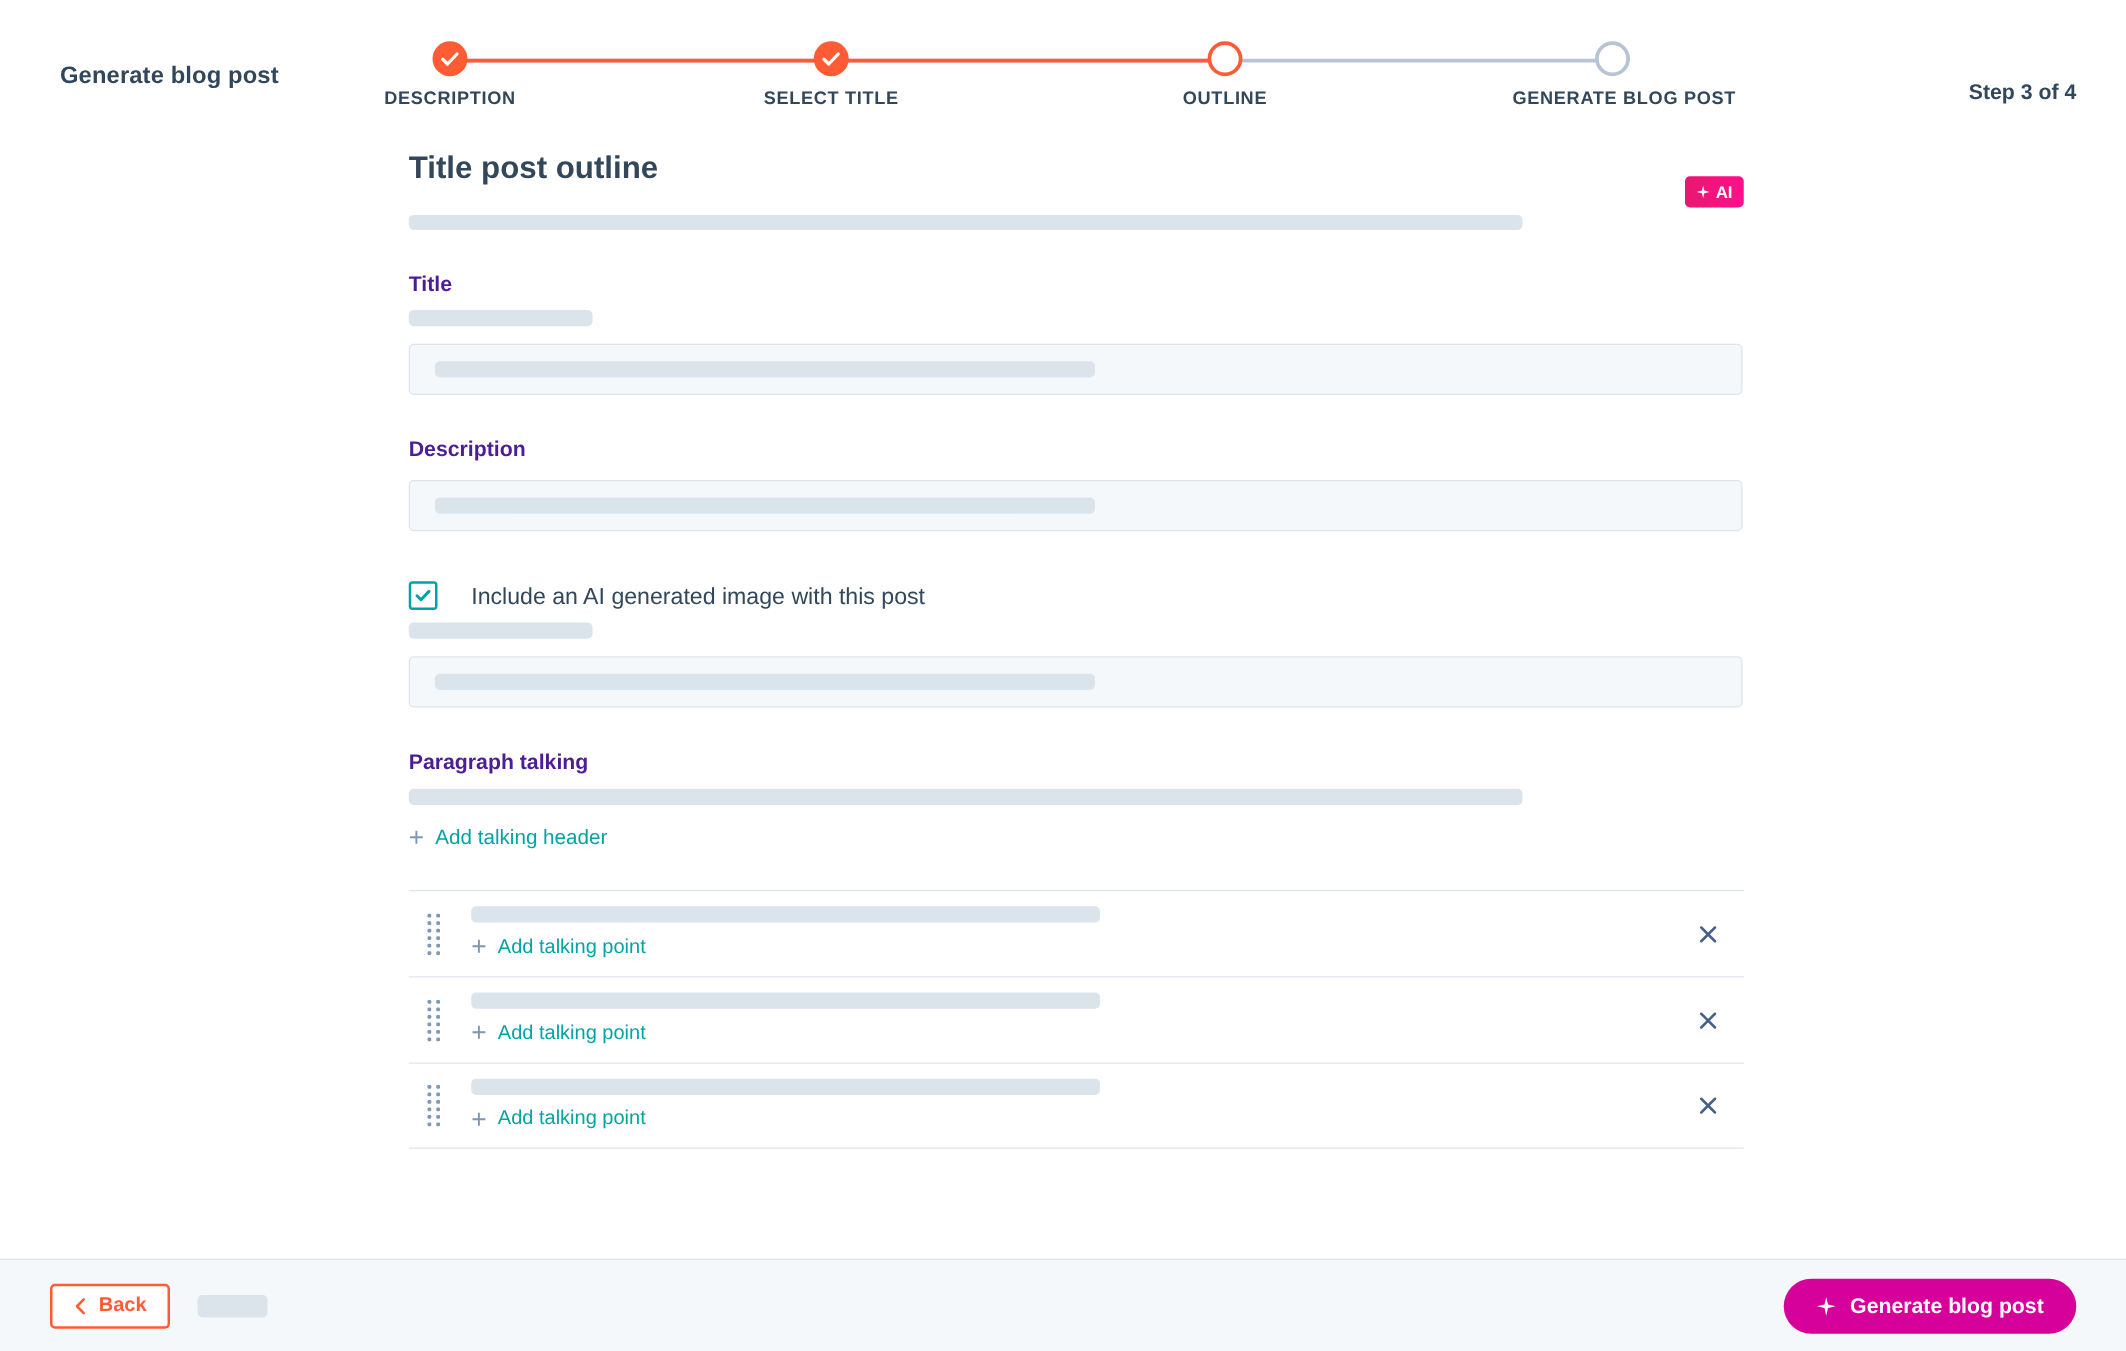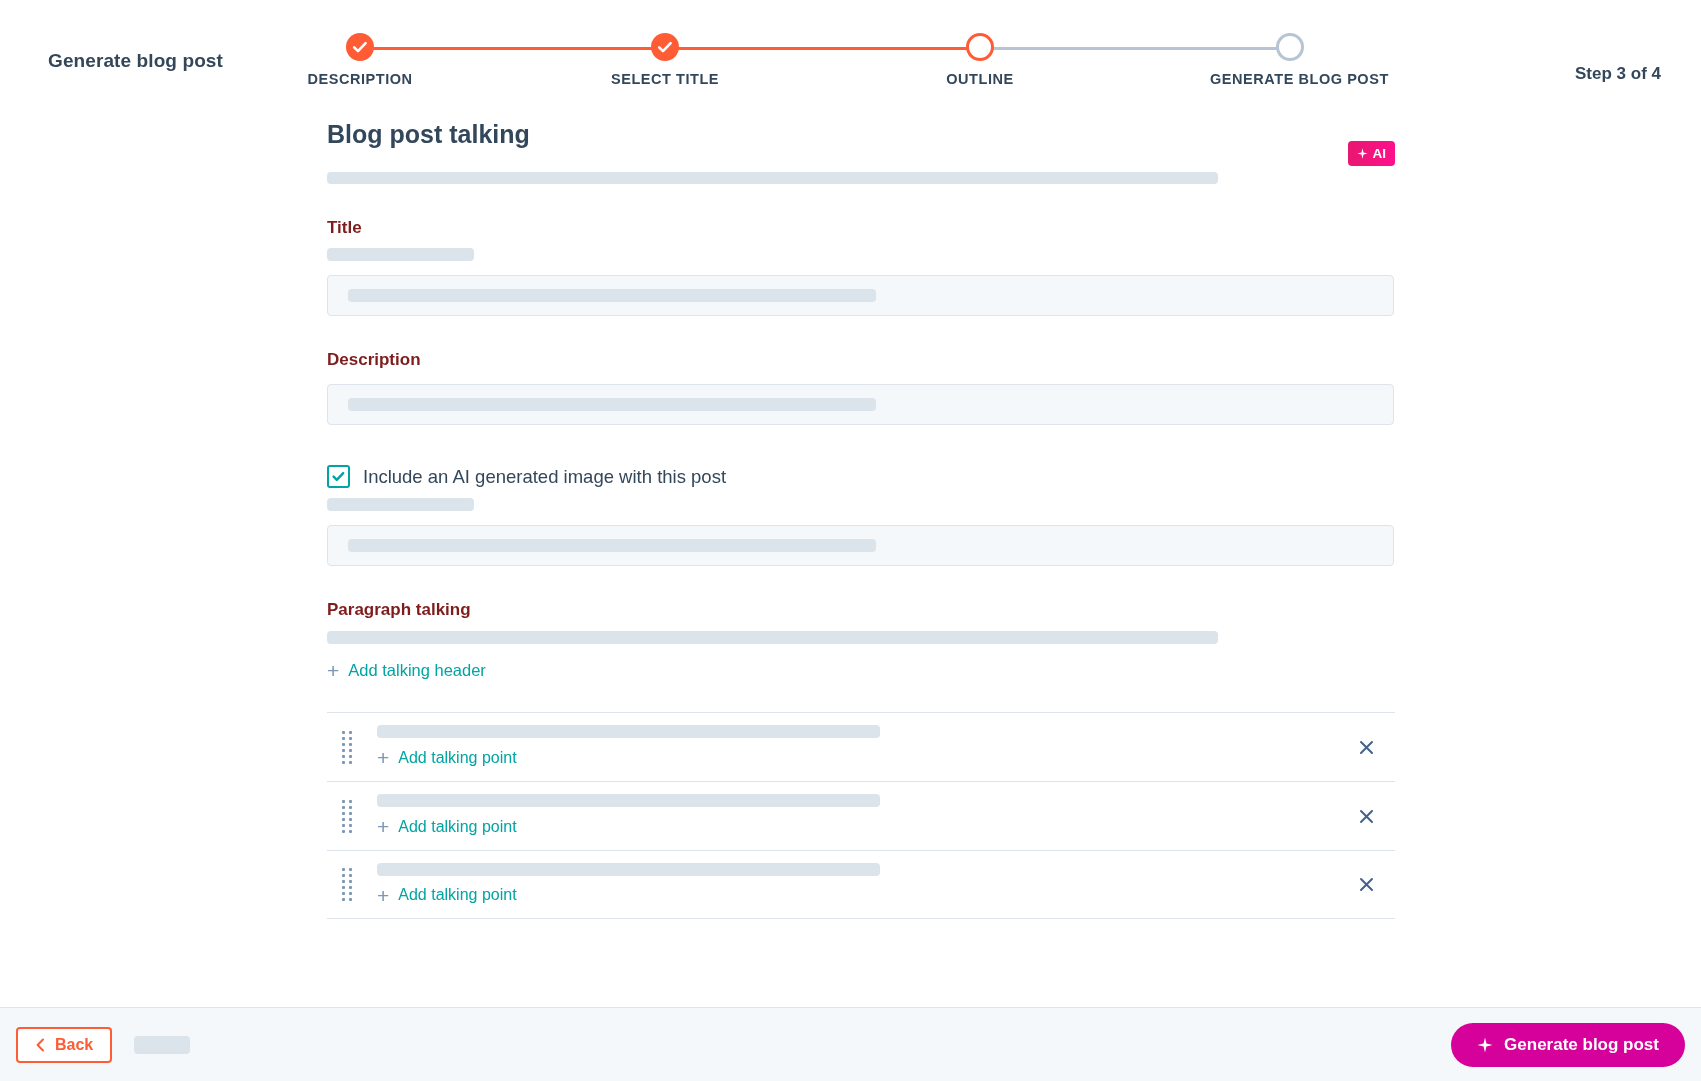--- a/index.html
+++ b/index.html
@@ -162,21 +162,21 @@
     border-radius: 4px;
     display: block;
   }
   .skel-subtitle { height: 12px; width: 891px; margin-top: 14px; }
   .skel-label    { height: 13px; width: 147px; margin-top: 10px; }
   .skel-wide     { height: 13px; width: 891px; margin-top: 11px; }
 
   .field-label {
     font-size: 17px;
     font-weight: 700;
-    color: #7f1d1d;
+    color: #4c1d95;
     margin-top: 34px;
   }
 
   .input-box {
     margin-top: 14px;
     height: 41px;
     width: 1067px;
     border: 1px solid #dfe3eb;
     border-radius: 4px;
     background: #f5f8fa;
@@ -184,21 +184,21 @@
     align-items: center;
     padding-left: 20px;
   }
   .input-box .skel { height: 13px; width: 528px; margin: 0; }
 
   
   .check-row {
     margin-top: 40px;
     display: flex;
     align-items: center;
-    gap: 13px;
+    gap: 27px;
   }
   .checkbox {
     width: 23px;
     height: 23px;
     border: 2px solid #00a4a4;
     border-radius: 3px;
     background: #ffffff;
     display: flex;
     align-items: center;
     justify-content: center;
@@ -282,21 +282,21 @@
   .footer {
     position: absolute;
     left: 0;
     bottom: 0;
     width: 1701px;
     height: 74px;
     background: #f5f8fa;
     border-top: 1px solid #dfe3eb;
     display: flex;
     align-items: center;
-    padding: 0 16px;
+    padding: 0 40px;
   }
   .btn-back {
     display: inline-flex;
     align-items: center;
     gap: 9px;
     height: 36px;
     padding: 0 17px;
     border: 2px solid #ff5c35;
     border-radius: 4px;
     background: #ffffff;
@@ -373,21 +373,21 @@
       </div>
     </div>
 
     <div class="step-counter">Step 3 of 4</div>
   </div>
 
   <div class="content">
     <div class="panel">
 
       <div class="panel-head">
-        <div class="panel-title">Blog post talking</div>
+        <div class="panel-title">Title post outline</div>
         <div class="ai-badge">
           <span>
             <svg width="11" height="11" viewBox="0 0 12 12">
               <path d="M6 0.4 L7.1 4.9 L11.6 6 L7.1 7.1 L6 11.6 L4.9 7.1 L0.4 6 L4.9 4.9 Z" fill="#ffffff"></path>
             </svg>
           </span>
           <span>AI</span>
         </div>
       </div>
 

